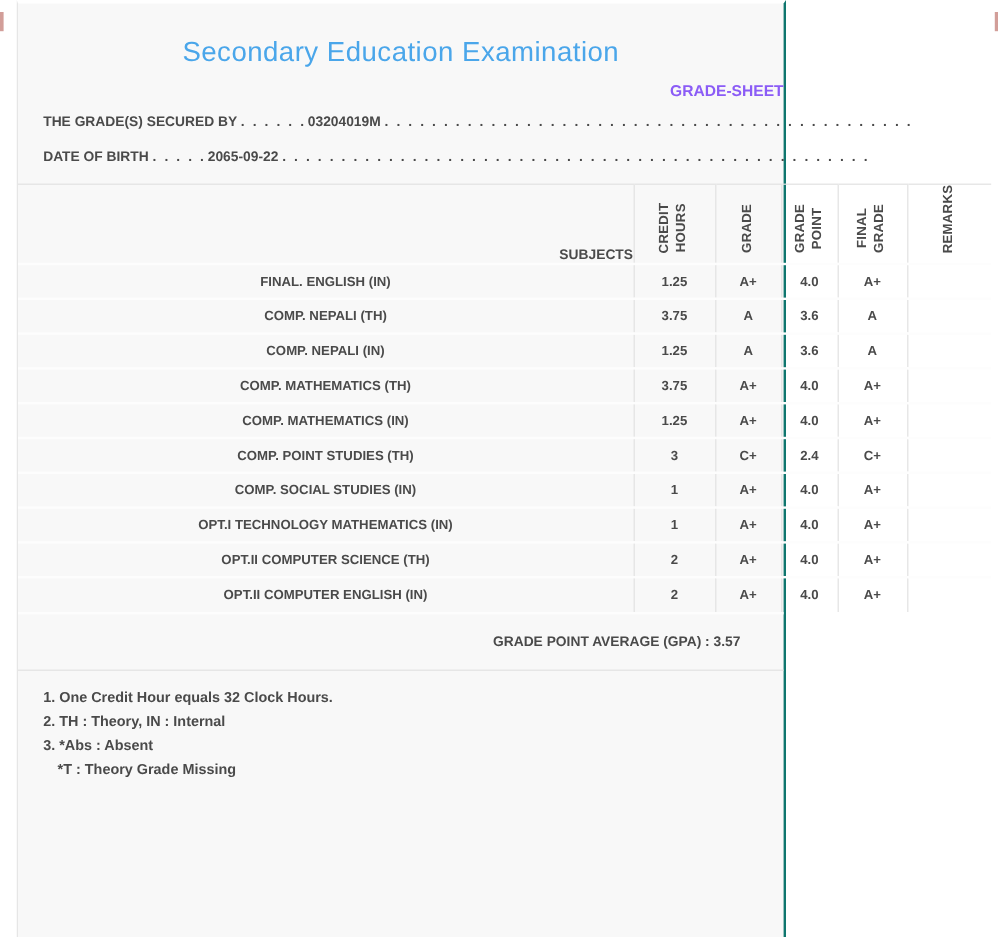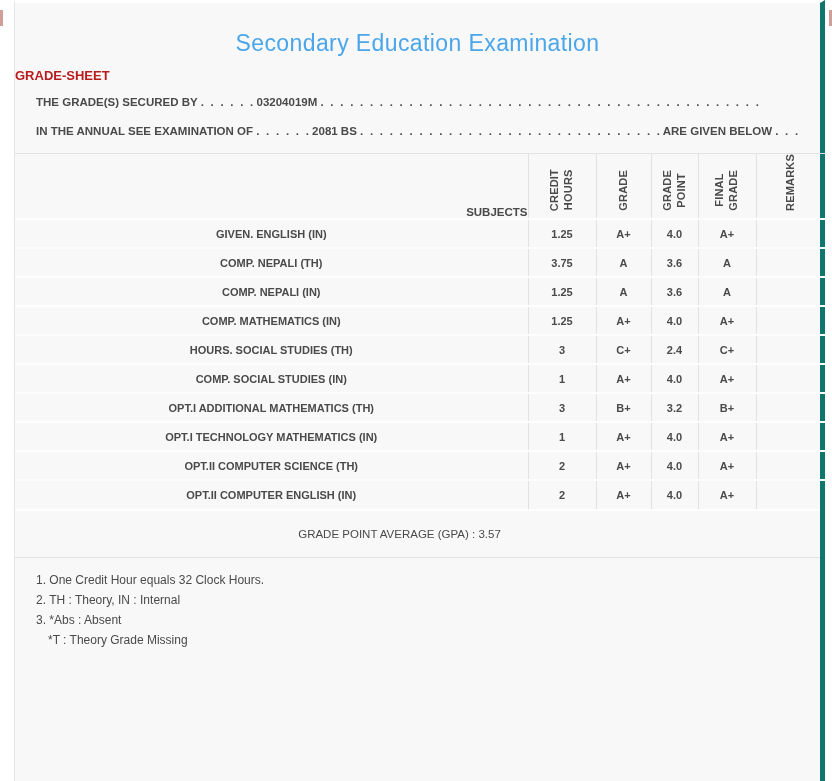--- a/index.html
+++ b/index.html
@@ -3,46 +3,46 @@
 <meta charset="utf-8">
 <style>
   html,body{margin:0;padding:0;}
   body{
     width:832px;height:781px;overflow:hidden;position:relative;
     background:#ffffff;
     font-family:"Liberation Sans", sans-serif;
     color:#4a4a4a;
   }
   .panel{
-    position:absolute;left:14px;top:0;width:811px;height:781px;
+    position:absolute;left:14px;top:0;width:641px;height:781px;
     background:#f8f8f8;
     border-left:1px solid #e6e6e6;
-    border-right:5px solid #0f766e;
+    border-right:2px solid #0f766e;
     border-top:3px solid #ffffff;
     box-sizing:border-box;
   }
   .edge-mark{position:absolute;width:3px;height:16px;top:10px;background:rgba(166,62,52,.5);}
   .edge-mark.left{left:0;}
   .edge-mark.right{right:0;}
 
   .page-title{
     margin-top:27px;
     text-align:center;
     font-size:23px;
     font-weight:400;
     letter-spacing:.4px;
     color:#4aa6ea;
     line-height:26px;
   }
   .subtitle{
     margin-top:12px;
-    text-align:left;
+    text-align:right;
     font-size:13px;
     font-weight:700;
-    color:#b91c1c;
+    color:#8b5cf6;
     line-height:15px;
   }
   .info-lines{margin:12px 0 0 21px;}
   .info-line{
     font-size:11.5px;
     font-weight:700;
     color:#4a4a4a;
     line-height:14px;
     margin-bottom:15px;
     white-space:nowrap;
@@ -93,31 +93,31 @@
   }
   td.td-subject{text-align:left;padding-left:21px;}
   td.col-line{border-left:1px solid #e2e2e2;}
 
   .gpa-row{
     height:49px;
     border-top:2px solid #fdfdfd;
     border-bottom:1px solid #e2e2e2;
     display:flex;
     align-items:center;
-    justify-content:center;
+    justify-content:flex-end;
     padding-right:36px;
     font-size:11.5px;
-    font-weight:400;
+    font-weight:700;
     color:#4a4a4a;
     box-sizing:border-box;
   }
   .notes{margin:15px 0 0 21px;}
   .note-line{
     font-size:12px;
-    font-weight:400;
+    font-weight:700;
     color:#4a4a4a;
     line-height:14px;
     margin-bottom:6px;
   }
   .note-line.indent{padding-left:12px;}
 </style>
 </head>
 <body>
 
 <div class="edge-mark left"></div>
@@ -129,26 +129,24 @@
   <div class="subtitle">GRADE-SHEET</div>
 
   <div class="info-lines">
     <div class="info-line">
       <span>THE GRADE(S) SECURED BY</span>
       <span class="dots">. . . . . .</span>
       <span>03204019M</span>
       <span class="dots">. . . . . . . . . . . . . . . . . . . . . . . . . . . . . . . . . . . . . . . . . . . . .</span>
     </div>
     <div class="info-line">
-      <span>IN THE ANNUAL SEE EXAMINATION OF</span>
-      <span class="dots">. . . . . .</span>
-      <span>2081 BS</span>
-      <span class="dots">. . . . . . . . . . . . . . . . . . . . . . . . . . . . . . .</span>
-      <span>ARE GIVEN BELOW</span>
-      <span class="dots">. . .</span>
+      <span>DATE OF BIRTH</span>
+      <span class="dots">. . . . .</span>
+      <span>2065-09-22</span>
+      <span class="dots">. . . . . . . . . . . . . . . . . . . . . . . . . . . . . . . . . . . . . . . . . . . . . . . . . .</span>
     </div>
   </div>
 
   <table class="grade-table">
     <colgroup>
       <col style="width:513px">
         <col style="width:68px">
         <col style="width:55px">
       <col style="width:47px">
         <col style="width:58px">
@@ -162,21 +160,21 @@
         <th class="vert-th"><span class="vert">GRADE</span></th>
         <th class="vert-th"><span class="vert">GRADE
 POINT</span></th>
         <th class="vert-th"><span class="vert">FINAL
 GRADE</span></th>
         <th class="vert-th"><span class="vert">REMARKS</span></th>
       </tr>
     </thead>
     <tbody>
         <tr>
-          <td class="td-subject">GIVEN. ENGLISH (IN)</td>
+          <td class="td-subject">FINAL. ENGLISH (IN)</td>
           <td class="col-line">1.25</td>
           <td class="col-line">A+</td>
           <td class="col-line">4.0</td>
           <td class="col-line">A+</td>
           <td class="col-line"></td>
         </tr>
         <tr>
           <td class="td-subject">COMP. NEPALI (TH)</td>
           <td class="col-line">3.75</td>
           <td class="col-line">A</td>
@@ -186,49 +184,49 @@
         </tr>
         <tr>
           <td class="td-subject">COMP. NEPALI (IN)</td>
           <td class="col-line">1.25</td>
           <td class="col-line">A</td>
           <td class="col-line">3.6</td>
           <td class="col-line">A</td>
           <td class="col-line"></td>
         </tr>
         <tr>
+          <td class="td-subject">COMP. MATHEMATICS (TH)</td>
+          <td class="col-line">3.75</td>
+          <td class="col-line">A+</td>
+          <td class="col-line">4.0</td>
+          <td class="col-line">A+</td>
+          <td class="col-line"></td>
+        </tr>
+        <tr>
           <td class="td-subject">COMP. MATHEMATICS (IN)</td>
           <td class="col-line">1.25</td>
           <td class="col-line">A+</td>
           <td class="col-line">4.0</td>
           <td class="col-line">A+</td>
           <td class="col-line"></td>
         </tr>
         <tr>
-          <td class="td-subject">HOURS. SOCIAL STUDIES (TH)</td>
+          <td class="td-subject">COMP. POINT STUDIES (TH)</td>
           <td class="col-line">3</td>
           <td class="col-line">C+</td>
           <td class="col-line">2.4</td>
           <td class="col-line">C+</td>
           <td class="col-line"></td>
         </tr>
         <tr>
           <td class="td-subject">COMP. SOCIAL STUDIES (IN)</td>
           <td class="col-line">1</td>
           <td class="col-line">A+</td>
           <td class="col-line">4.0</td>
           <td class="col-line">A+</td>
-          <td class="col-line"></td>
-        </tr>
-        <tr>
-          <td class="td-subject">OPT.I ADDITIONAL MATHEMATICS (TH)</td>
-          <td class="col-line">3</td>
-          <td class="col-line">B+</td>
-          <td class="col-line">3.2</td>
-          <td class="col-line">B+</td>
           <td class="col-line"></td>
         </tr>
         <tr>
           <td class="td-subject">OPT.I TECHNOLOGY MATHEMATICS (IN)</td>
           <td class="col-line">1</td>
           <td class="col-line">A+</td>
           <td class="col-line">4.0</td>
           <td class="col-line">A+</td>
           <td class="col-line"></td>
         </tr>

